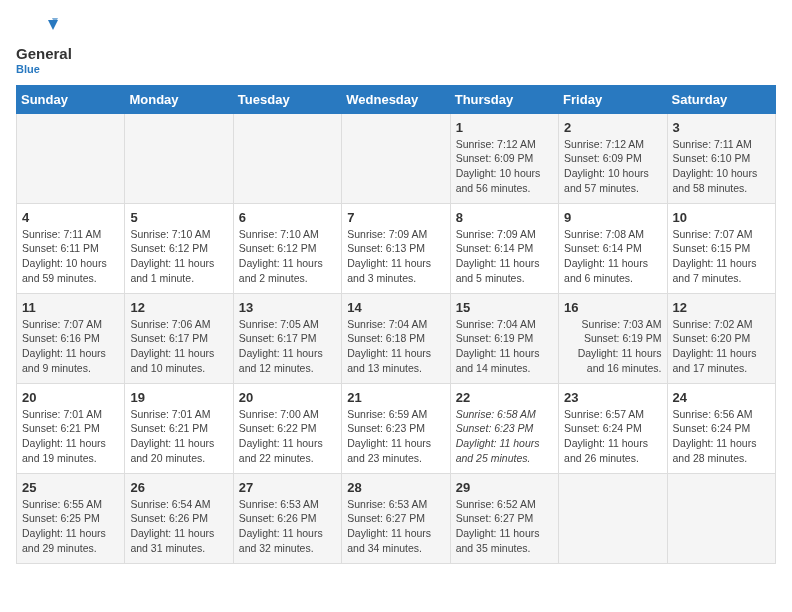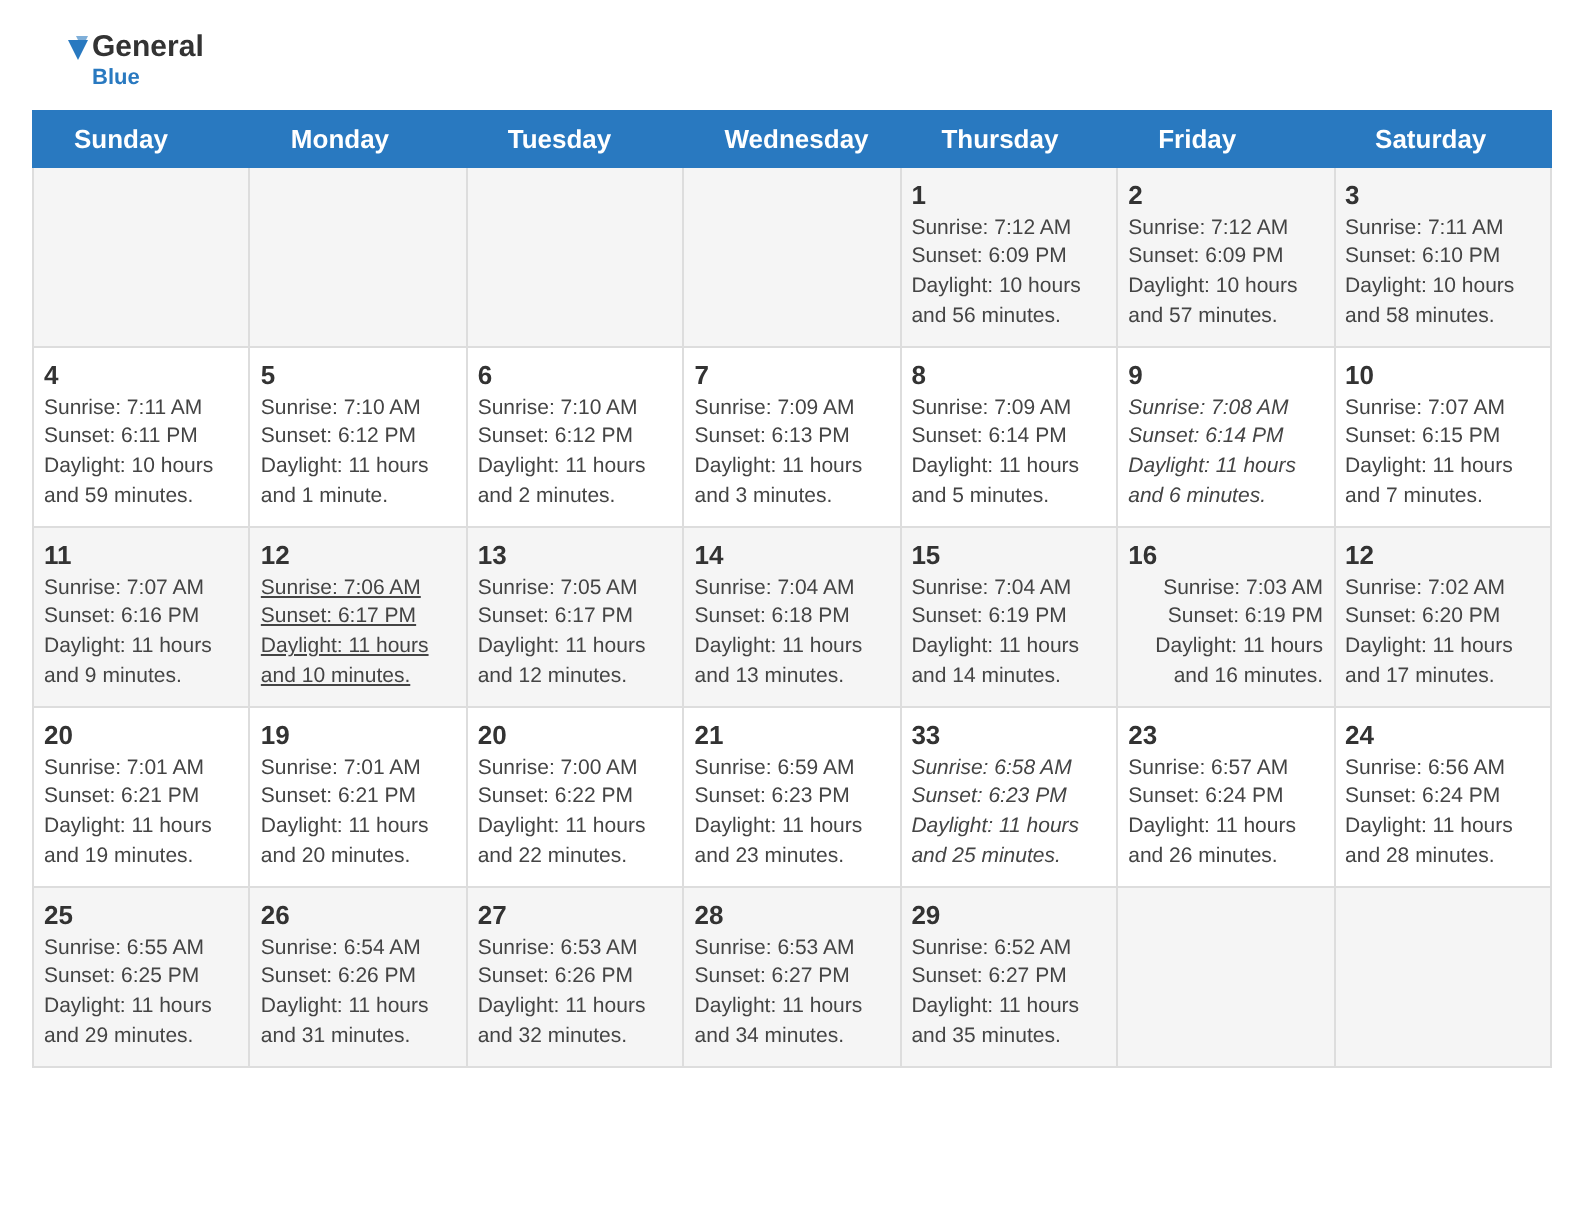--- a/index.html
+++ b/index.html
@@ -38,21 +38,21 @@
       border-collapse: collapse;
       table-layout: fixed;
     }
     thead tr {
       background-color: #2979c0;
     }
     thead th {
       color: #fff;
       font-size: 13px;
       font-weight: bold;
-      padding: 6px 20px;
+      padding: 6px 4px;
       text-align: left;
       border: 1px solid #2979c0;
     }
     tbody tr {
       border-bottom: 1px solid #ccc;
     }
     tbody td {
       vertical-align: top;
       padding: 6px 5px;
       border: 1px solid #ddd;
@@ -78,21 +78,21 @@
       color: #444;
       line-height: 1.4;
     }
   </style>
 </head>
 <body>
 
 <div class="header">
   <div class="logo">
   <div style="display:flex;flex-direction:column;align-items:flex-start;">
-    <div style="display:flex;align-items:center;gap:2px;">
+    <div style="display:flex;align-items:center;gap:2px;flex-direction:column;">
       <svg width="28" height="28" viewBox="0 0 28 28">
         <polygon points="18,4 28,4 23,14" fill="#2979c0"></polygon>
         <polygon points="22,2 28,2 25,8" fill="#2979c0" opacity="0.6"></polygon>
       </svg>
       <div style="line-height:1.1;">
         <div style="font-size:15px;font-weight:bold;color:#333;">General</div>
         <div style="font-size:11px;font-weight:bold;color:#2979c0;">Blue</div>
       </div>
     </div>
   </div>
@@ -166,41 +166,41 @@
 Daylight: 11 hours and 3 minutes.</div>
         </td>
         <td>
           <span class="day-number">8</span>
           <div class="day-info" style="white-space: pre-line;">Sunrise: 7:09 AM
 Sunset: 6:14 PM
 Daylight: 11 hours and 5 minutes.</div>
         </td>
         <td>
           <span class="day-number">9</span>
-          <div class="day-info" style="white-space: pre-line; font-style: italic;">Sunrise: 7:08 AM
+          <div class="day-info" style="white-space: pre-line;">Sunrise: 7:08 AM
 Sunset: 6:14 PM
 Daylight: 11 hours and 6 minutes.</div>
         </td>
         <td>
           <span class="day-number">10</span>
           <div class="day-info" style="white-space: pre-line;">Sunrise: 7:07 AM
 Sunset: 6:15 PM
 Daylight: 11 hours and 7 minutes.</div>
         </td>
       </tr>
       <tr>
         <td>
           <span class="day-number">11</span>
           <div class="day-info" style="white-space: pre-line;">Sunrise: 7:07 AM
 Sunset: 6:16 PM
 Daylight: 11 hours and 9 minutes.</div>
         </td>
         <td>
           <span class="day-number">12</span>
-          <div class="day-info" style="white-space: pre-line; text-decoration: underline;">Sunrise: 7:06 AM
+          <div class="day-info" style="white-space: pre-line;">Sunrise: 7:06 AM
 Sunset: 6:17 PM
 Daylight: 11 hours and 10 minutes.</div>
         </td>
         <td>
           <span class="day-number">13</span>
           <div class="day-info" style="white-space: pre-line;">Sunrise: 7:05 AM
 Sunset: 6:17 PM
 Daylight: 11 hours and 12 minutes.</div>
         </td>
         <td>
@@ -247,21 +247,21 @@
 Sunset: 6:22 PM
 Daylight: 11 hours and 22 minutes.</div>
         </td>
         <td>
           <span class="day-number">21</span>
           <div class="day-info" style="white-space: pre-line;">Sunrise: 6:59 AM
 Sunset: 6:23 PM
 Daylight: 11 hours and 23 minutes.</div>
         </td>
         <td>
-          <span class="day-number">33</span>
+          <span class="day-number">22</span>
           <div class="day-info" style="white-space: pre-line; font-style: italic;">Sunrise: 6:58 AM
 Sunset: 6:23 PM
 Daylight: 11 hours and 25 minutes.</div>
         </td>
         <td>
           <span class="day-number">23</span>
           <div class="day-info" style="white-space: pre-line;">Sunrise: 6:57 AM
 Sunset: 6:24 PM
 Daylight: 11 hours and 26 minutes.</div>
         </td>

